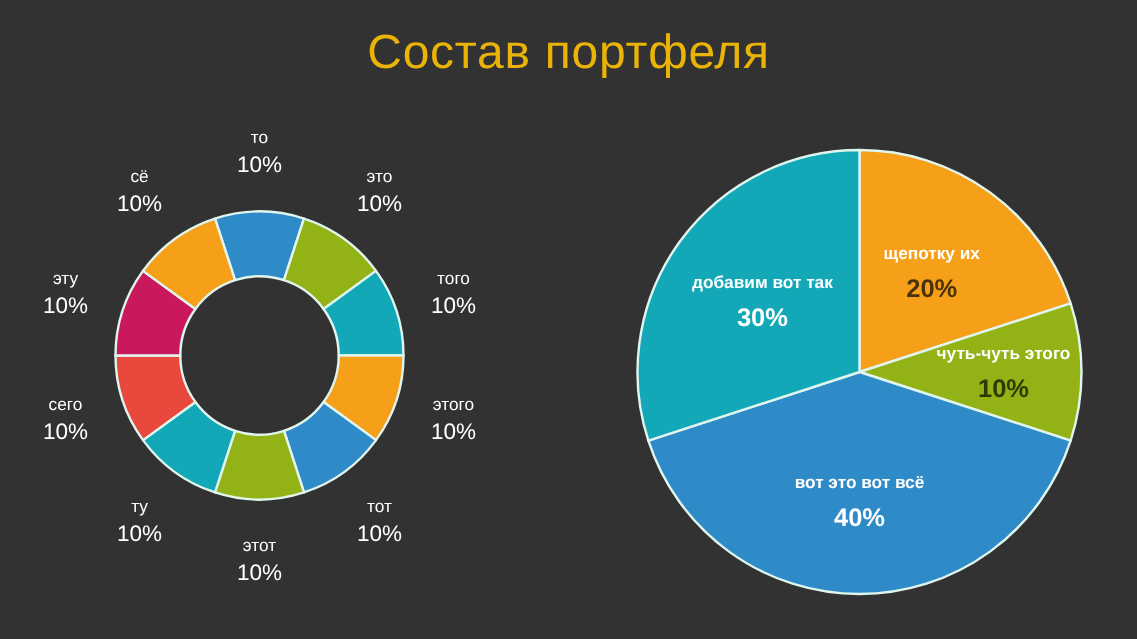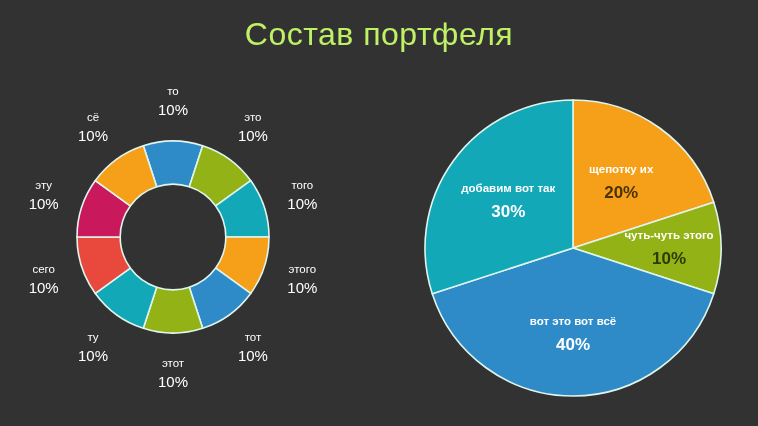--- a/index.html
+++ b/index.html
@@ -18,21 +18,21 @@
     position: absolute;
     inset: 0;
     background: #333233;
   }
   #chart-title {
     position: absolute;
     top: 14px;
     left: 0;
     width: 758px;
     text-align: center;
-    color: #bef264;
+    color: #eab308;
     font-size: 32px;
     font-weight: 400;
     letter-spacing: 0.5px;
     line-height: 40px;
     white-space: nowrap;
   }
   .chart-wrap {
     position: absolute;
   }
   #donut-chart-wrap {

